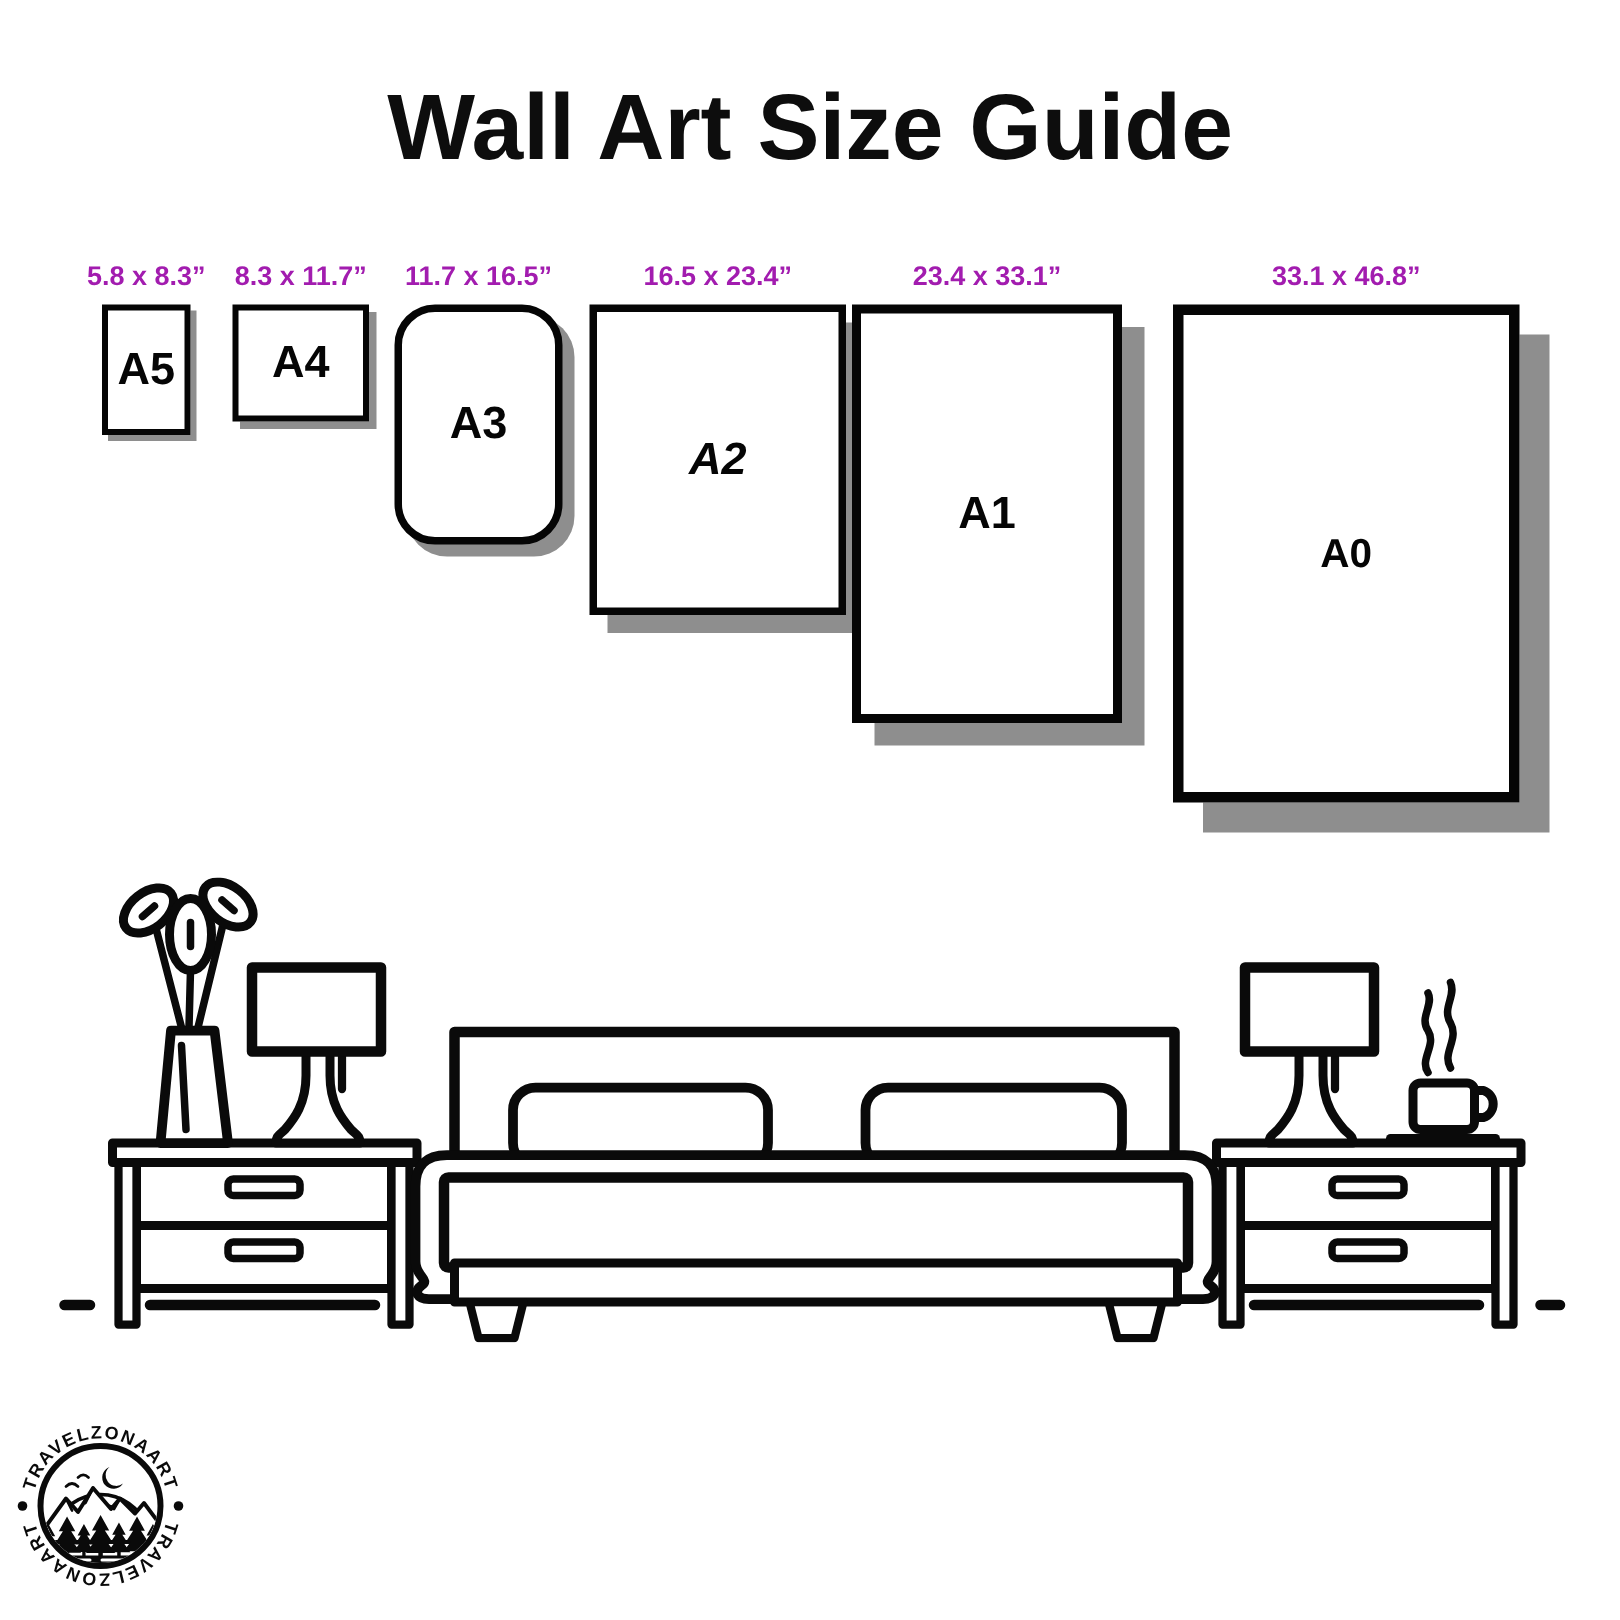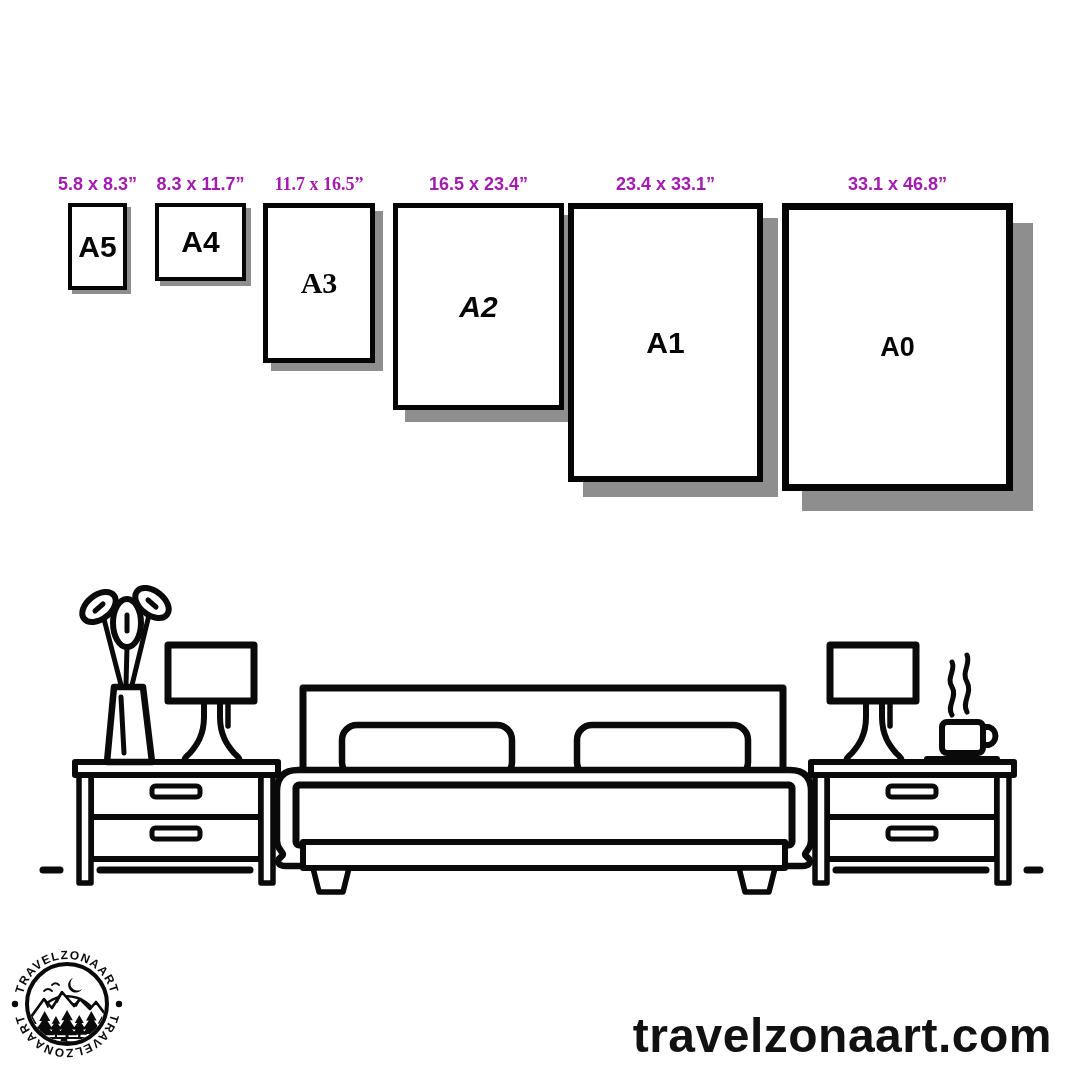--- a/index.html
+++ b/index.html
@@ -21,46 +21,47 @@
     background:#ffffff;border:5px solid #050505;box-sizing:border-box;
     display:flex;align-items:center;justify-content:center;
     font-weight:bold;font-size:30px;color:#050505;
   }
   .dims{
     position:absolute;bottom:100%;left:50%;transform:translateX(-50%);
     margin-bottom:8px;white-space:nowrap;font-weight:bold;font-size:18px;color:#a21caf;
   }
   .s-a5{left:68px;width:59px;height:87px;}
   .s-a4{left:155px;width:91px;height:78px;}
-  .s-a3{left:263px;width:112px;height:160px;font-family:Liberation Serif, serif;}
+  .s-a3{left:263px;width:112px;height:160px;}
   .s-a2{left:393px;width:147px;height:207px;padding-left:24px;}
-  .s-a1{left:568px;width:180px;height:279px;padding-left:15px;}
-  .s-a0{left:782px;width:231px;height:288px;}
+  .s-a1{left:568px;width:180px;height:279px;}
+  .s-a0{left:782px;width:231px;height:332px;}
   .s-a5 .paper{border-width:4px;box-shadow:4px 4px 0 #8e8e8e;}
   .s-a4 .paper{border-width:4px;box-shadow:5px 5px 0 #8e8e8e;}
-  .s-a3 .paper{border-width:5px;box-shadow:8px 8px 0 #8e8e8e;}
+  .s-a3 .paper{border-width:5px;box-shadow:8px 8px 0 #8e8e8e;border-radius:27px;}
   .s-a2 .paper{border-width:5px;box-shadow:12px 12px 0 #8e8e8e;font-style:italic;}
   .s-a1 .paper{border-width:6px;box-shadow:15px 15px 0 #8e8e8e;}
   .s-a0 .paper{border-width:7px;box-shadow:20px 20px 0 #8e8e8e;font-size:27px;}
   
   .scene{position:absolute;left:0;top:585px;width:1080px;height:310px;}
   
   .logo{position:absolute;left:2px;top:936px;width:132px;height:140px;}
   .logo text{font-family:"Liberation Sans","DejaVu Sans",sans-serif;font-weight:bold;}
   
   .website{
     position:absolute;left:0;top:1008px;width:1052px;text-align:right;
     font-size:48px;font-weight:bold;letter-spacing:0.5px;color:#111111;
   }
 </style>
 </head>
 <body>
 
 <div class="canvas">
 
+  <div class="title">Wall Art Size Guide</div>
 
   <div>
     <div class="size s-a5">
       <div class="dims">5.8 x 8.3”</div>
       <div class="paper">A5</div>
     </div>
     <div class="size s-a4">
       <div class="dims">8.3 x 11.7”</div>
       <div class="paper">A4</div>
     </div>
@@ -191,15 +192,14 @@
         <path d="M30,104 L58,104 M66,104 L96,104"></path>
         <path d="M35,108.5 L52,108.5 M60,108.5 L88,108.5"></path>
       </g>
       <g stroke="#0a0a0a" stroke-width="2.4">
         <path d="M36,116 L58,116 M66,116 L90,116"></path>
         <path d="M44,120.5 L60,120.5 M68,120.5 L80,120.5"></path>
       </g>
     </g>
   </svg>
 
-  <div class="website">travelzonaart.com</div>
 
 </div>
 
 </body></html>

